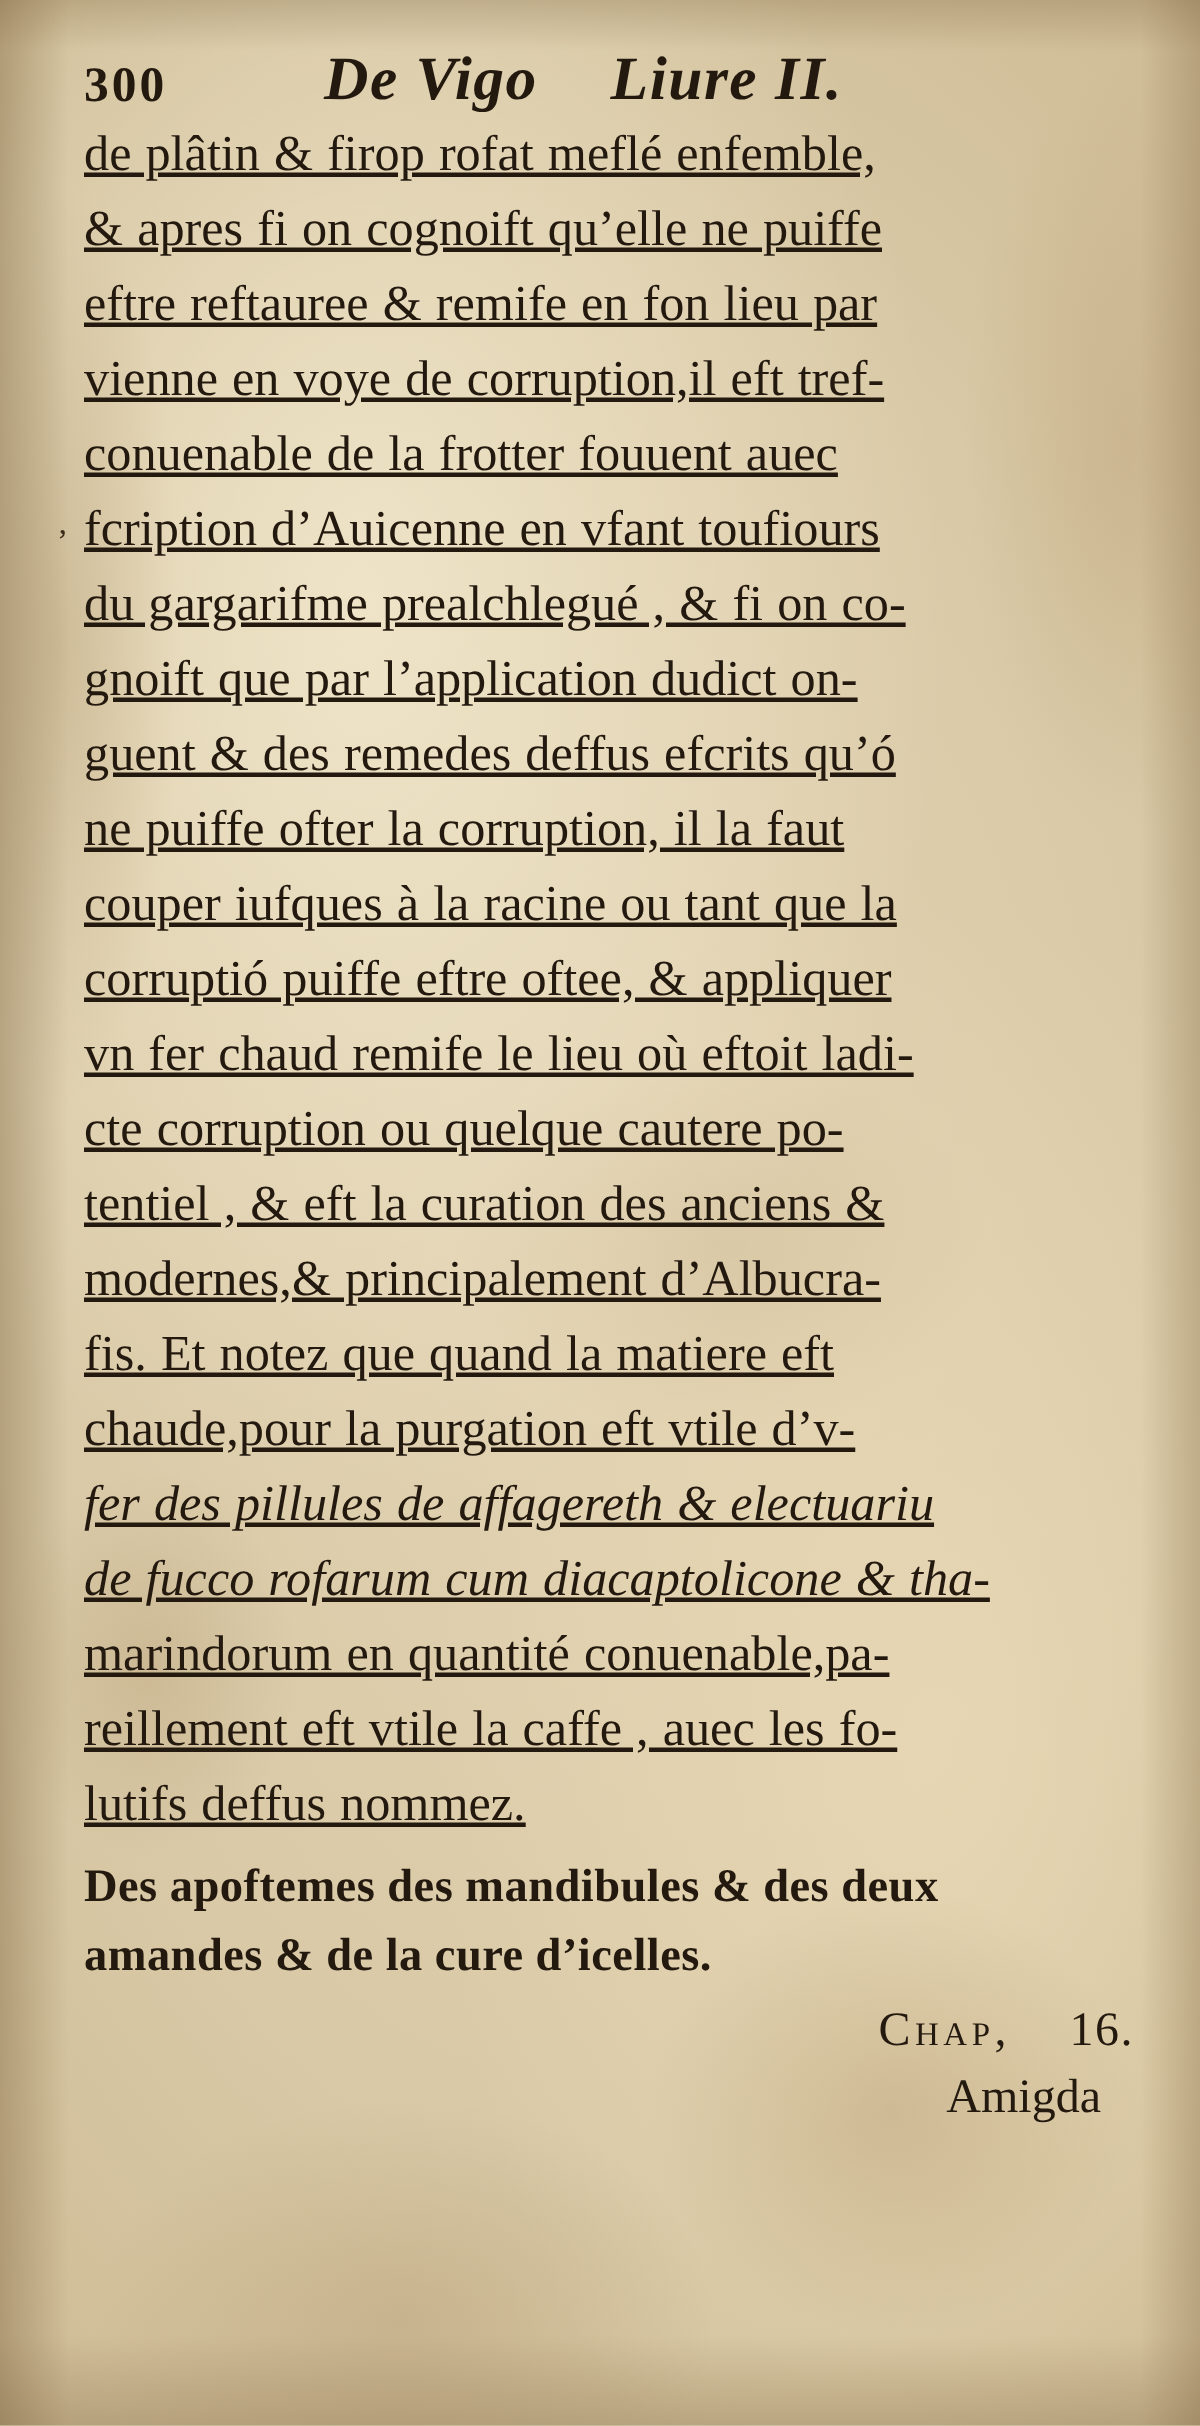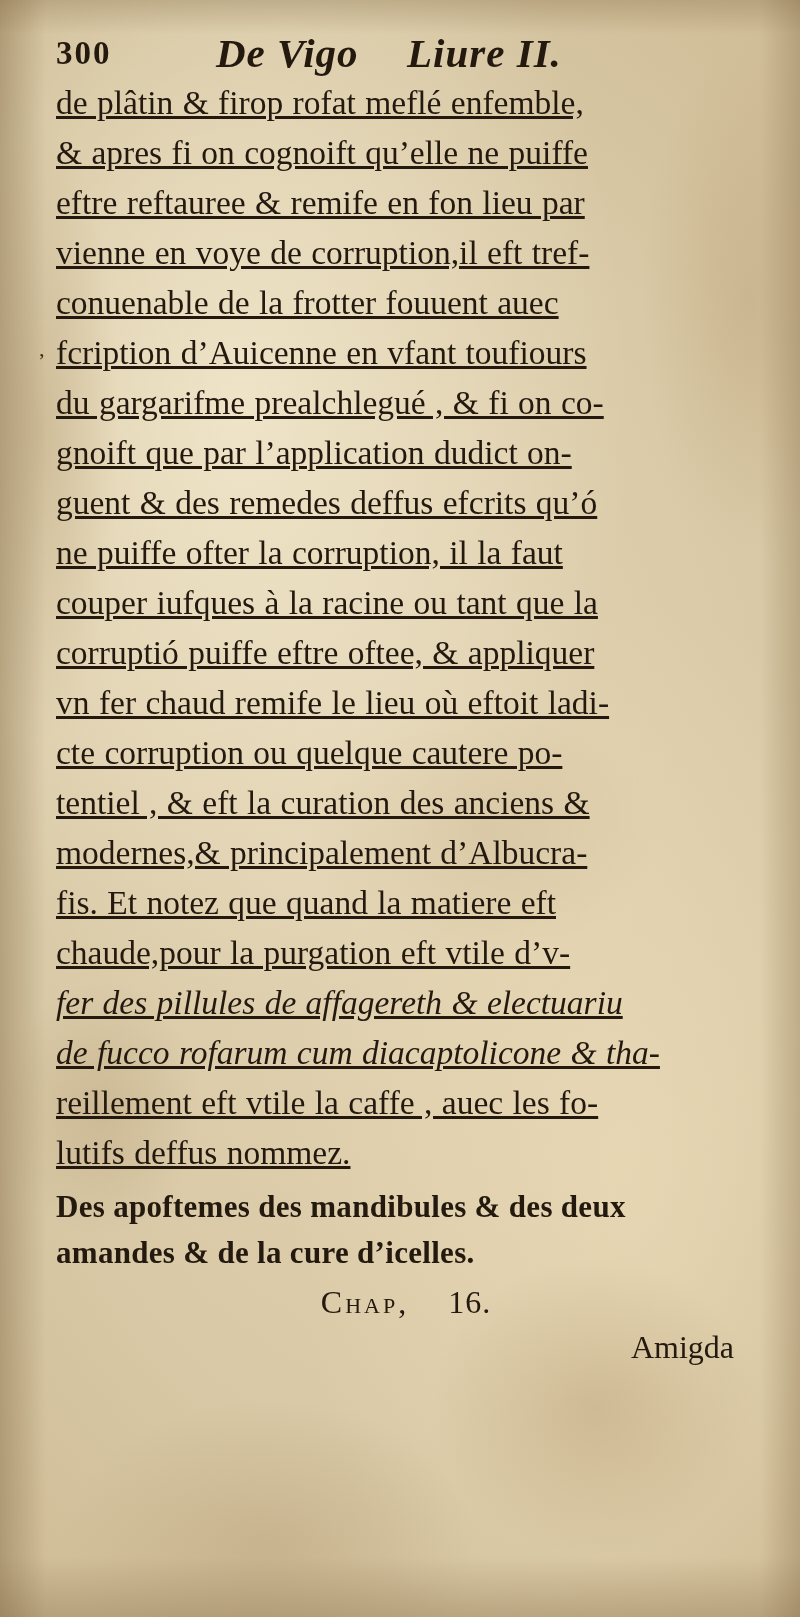--- a/index.html
+++ b/index.html
@@ -63,21 +63,21 @@
   .content {
     position: absolute;
     left: 56px;
     top: 30px;
     width: 700px;
     color: #23190f;
   }
 
   .header-line {
     display: flex;
-    align-items: center;
+    align-items: flex-end;
     font-size: 35px;
     letter-spacing: 0.5px;
     margin-bottom: 2px;
     height: 46px;
   }
   .folio {
     font-family: "Liberation Serif", serif;
     font-size: 33px;
     font-weight: 700;
     letter-spacing: 2px;
@@ -117,21 +117,21 @@
     font-size: 31px;
     line-height: 46px;
     font-weight: 600;
     letter-spacing: 0.3px;
   }
   .caption .ln { display: block; white-space: nowrap; }
   .caption .center { }
 
   .chap-line {
     margin-top: 8px;
-    text-align: center;
+    text-align: right;
     font-size: 32px;
     letter-spacing: 3px;
   }
   .chap-line .smallcaps { font-variant: small-caps; }
   .chap-line .num { margin-left: 28px; letter-spacing: 1px; }
 
   .catchword {
     margin-top: 8px;
     text-align: right;
     font-size: 32px;
@@ -180,20 +180,21 @@
       <span class="ln">couper iufques à la racine ou tant que la</span>
       <span class="ln">corruptió puiffe eftre oftee, &amp; appliquer</span>
       <span class="ln">vn fer chaud remife le lieu où eftoit ladi-</span>
       <span class="ln">cte corruption ou  quelque  cautere po-</span>
       <span class="ln">tentiel , &amp; eft la curation des anciens &amp;</span>
       <span class="ln">modernes,&amp; principalement d’Albucra-</span>
       <span class="ln">fis.  Et notez  que  quand  la matiere eft</span>
       <span class="ln">chaude,pour la purgation eft  vtile d’v-</span>
       <span class="ln it">fer des pillules  de affagereth &amp; electuariu</span>
       <span class="ln it">de fucco rofarum cum diacaptolicone &amp; tha-</span>
+      <span class="ln">marindorum en quantité conuenable,pa-</span>
       <span class="ln">reillement eft vtile la caffe , auec les fo-</span>
       <span class="ln">lutifs deffus nommez.</span>
     </div>
 
     <div class="caption">
       <span class="ln">Des  apoftemes des mandibules &amp; des deux</span>
       <span class="ln center">amandes &amp; de la cure d’icelles.</span>
     </div>
 
     <div class="chap-line">

